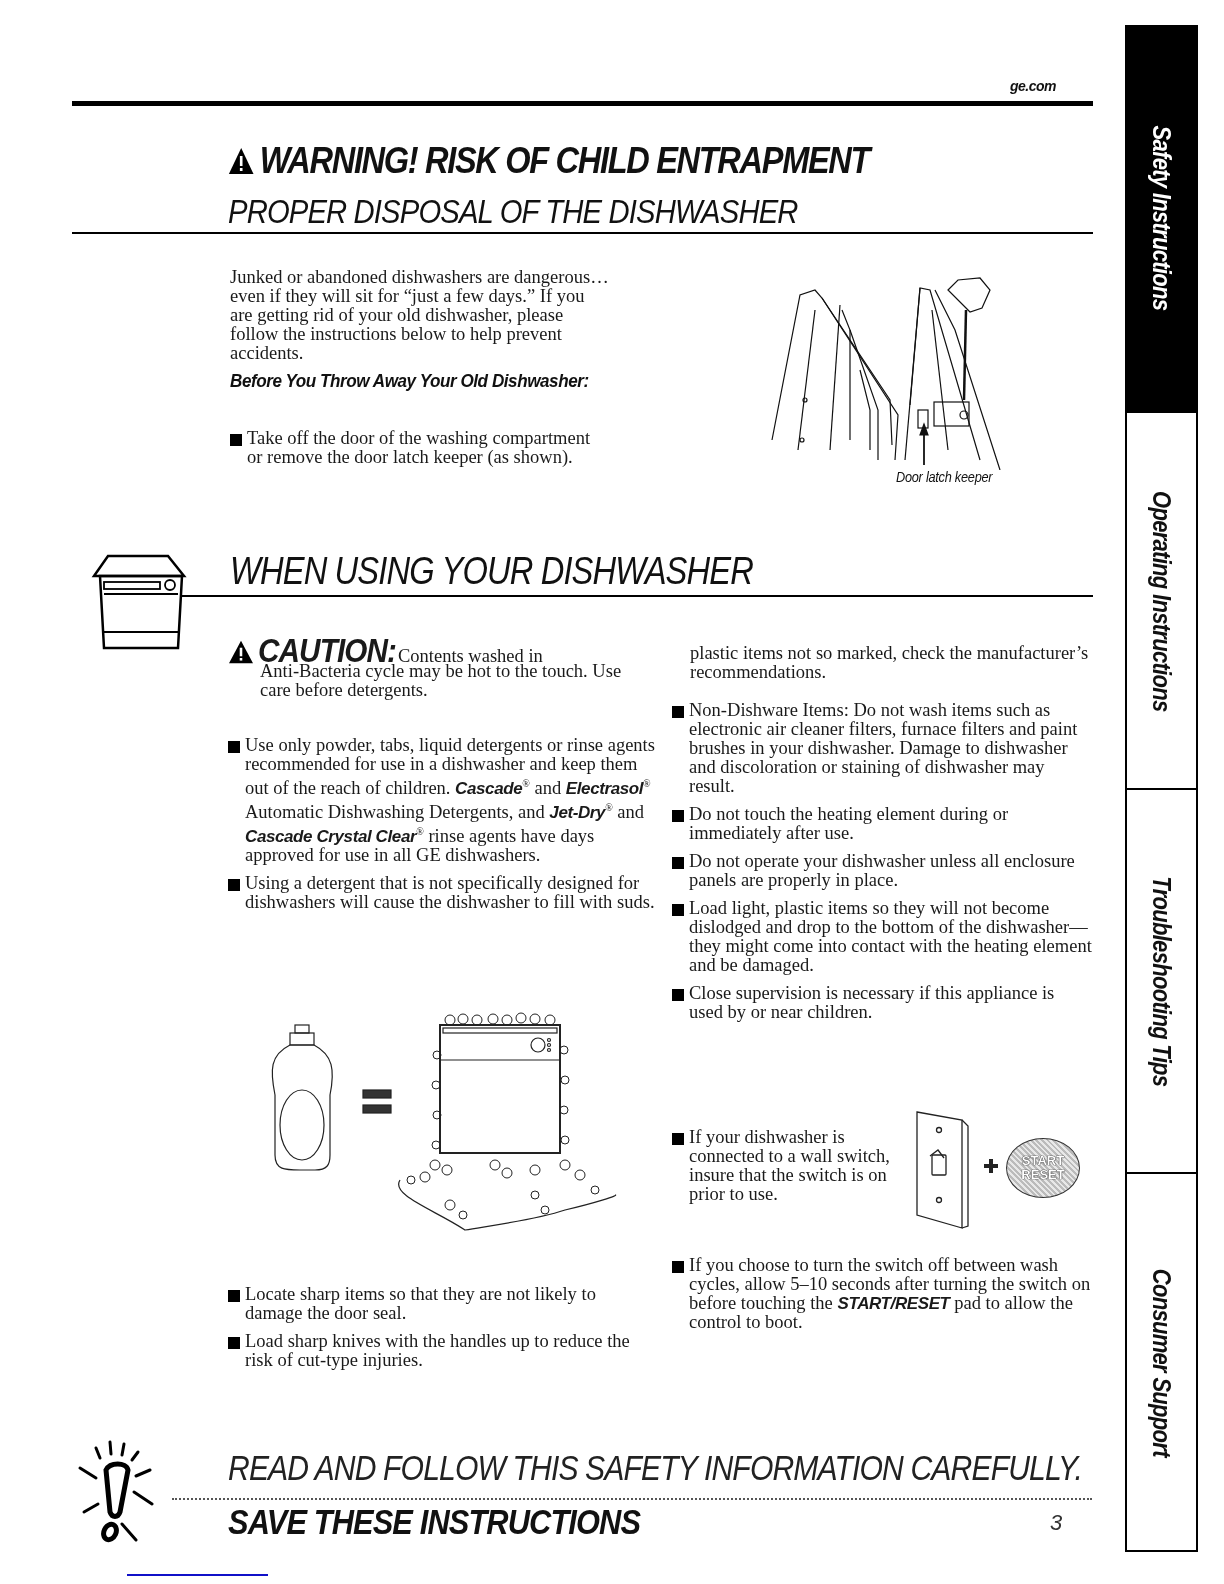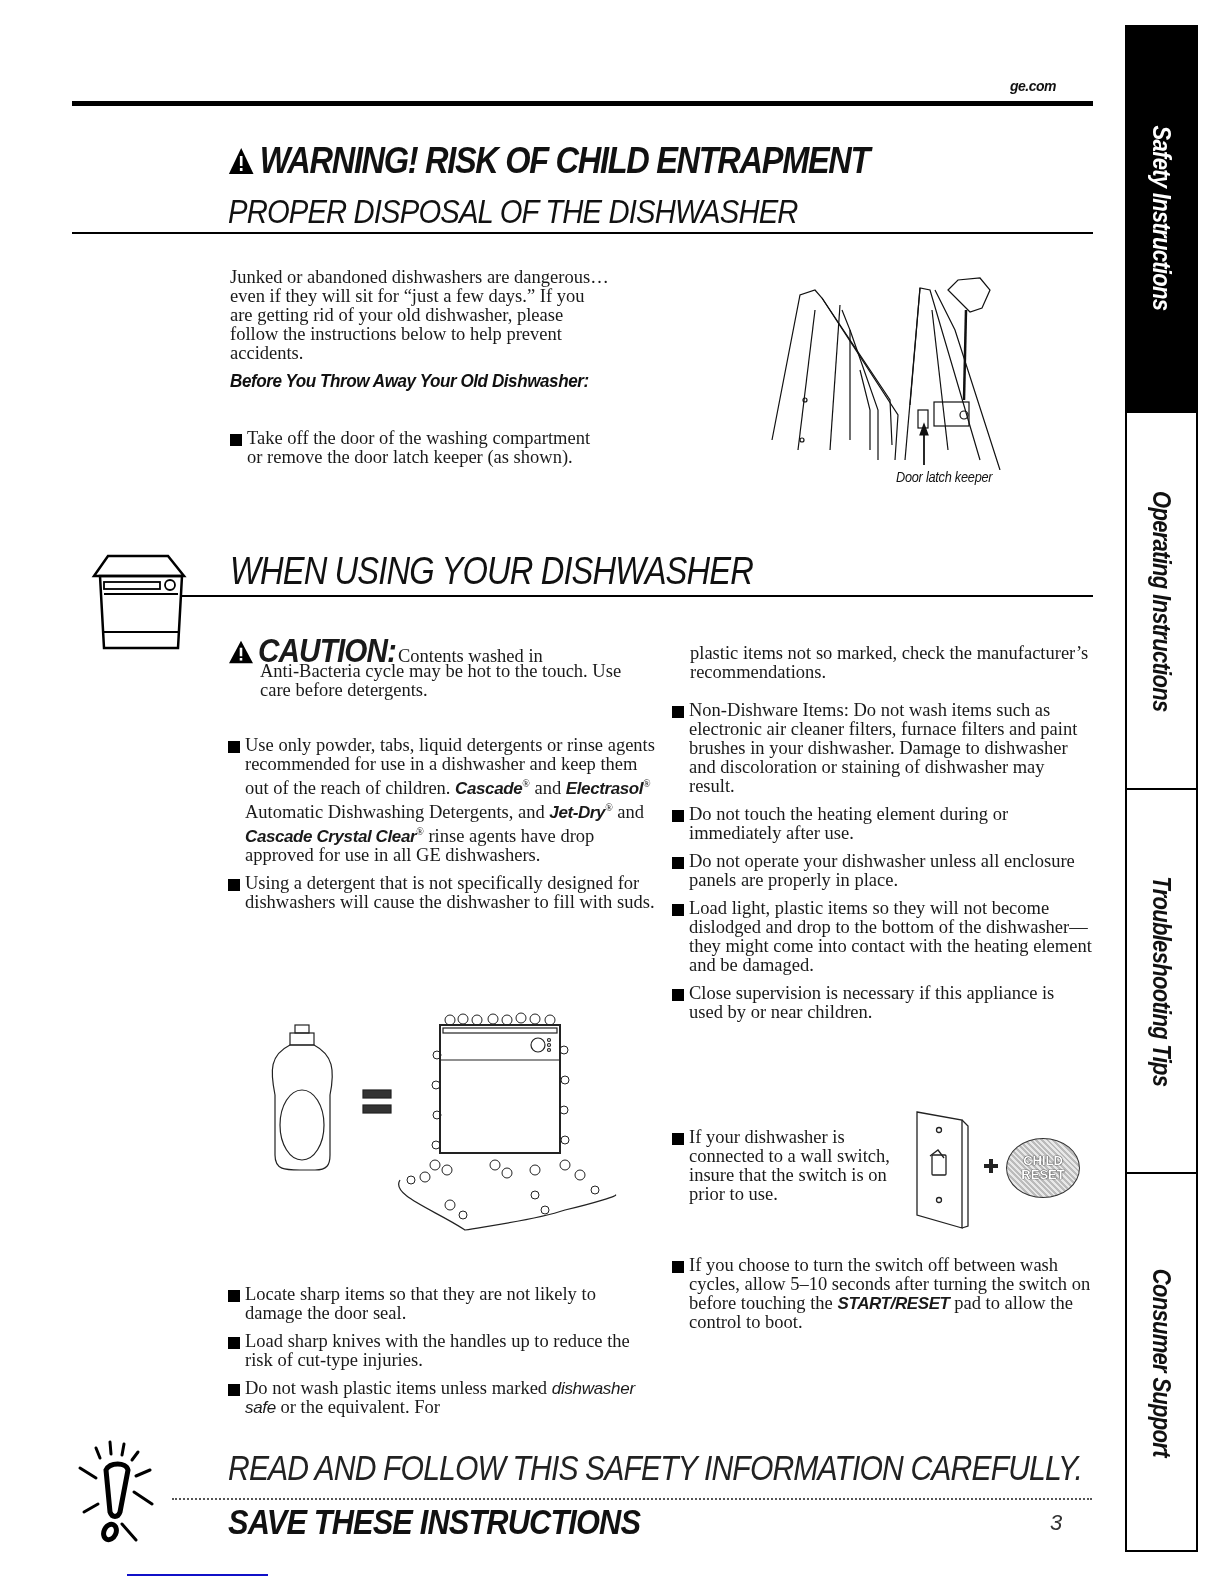--- a/index.html
+++ b/index.html
@@ -153,21 +153,21 @@
     <span class="sq"></span>
     <span class="bul-text">
       <span>Use only powder, tabs, liquid detergents or rinse agents recommended for use in a dishwasher and keep them out of the reach of children.</span>
       <span class="brand">Cascade</span><span class="reg">®</span>
       <span>and</span>
       <span class="brand">Electrasol</span><span class="reg">®</span>
       <span>Automatic Dishwashing Detergents, and</span>
       <span class="brand">Jet-Dry</span><span class="reg">®</span>
       <span>and</span>
       <span class="brand">Cascade Crystal Clear</span><span class="reg">®</span>
-      <span>rinse agents have drop approved for use in all GE dishwashers.</span>
+      <span>rinse agents have days approved for use in all GE dishwashers.</span>
     </span>
   </div>
   <div class="bullet">
     <span class="sq"></span>
     <span class="bul-text">Using a detergent that is not specifically designed for dishwashers will cause the dishwasher to fill with suds.</span>
   </div>
 </div>
 
 <svg id="suds-fig" class="abs" viewBox="0 0 400 240" fill="none" stroke="#222" stroke-width="1.2">
   <g>
@@ -226,28 +226,20 @@
 
 <div id="left-list-2" class="abs serif body-text">
   <div class="bullet">
     <span class="sq"></span>
     <span class="bul-text">Locate sharp items so that they are not likely to damage the door seal.</span>
   </div>
   <div class="bullet">
     <span class="sq"></span>
     <span class="bul-text">Load sharp knives with the handles up to reduce the risk of cut-type injuries.</span>
   </div>
-  <div class="bullet">
-    <span class="sq"></span>
-    <span class="bul-text">
-      <span>Do not wash plastic items unless marked</span>
-      <span class="ital-sans">dishwasher safe</span>
-      <span>or the equivalent. For</span>
-    </span>
-  </div>
 </div>
 
 <div id="right-cont" class="abs serif body-text">plastic items not so marked, check the manufacturer’s recommendations.</div>
 <div id="right-list" class="abs serif body-text">
   <div class="bullet">
     <span class="sq"></span>
     <span class="bul-text">Non-Dishware Items: Do not wash items such as electronic air cleaner filters, furnace filters and paint brushes in your dishwasher. Damage to dishwasher and discoloration or staining of dishwasher may result.</span>
   </div>
   <div class="bullet">
     <span class="sq"></span>
@@ -282,21 +274,21 @@
     <circle cx="27" cy="90" r="2.5"></circle>
     <rect x="20" y="45" width="14" height="20" rx="1"></rect>
     <path d="M18,46 L26,40 L32,48"></path>
   </g>
   <g>
     <rect x="72" y="54" width="14" height="4" fill="#222" stroke="none"></rect>
     <rect x="77" y="49" width="4" height="14" fill="#222" stroke="none"></rect>
   </g>
 </svg>
 <div id="start-reset-badge" class="abs sans" style="border-radius:50%; border:1.5px solid #333; background: repeating-linear-gradient(45deg,#bbb 0 2px,#e8e8e8 2px 4px); display:flex; flex-direction:column; align-items:center; justify-content:center; font-weight:bold; font-size:13px; line-height:14px; color:#fff; text-shadow: 0 0 1px #000, 0 0 1px #000;">
-  <span>CHILD</span>
+  <span>START</span>
   <span>RESET</span>
 </div>
 
 <div id="right-list-2" class="abs serif body-text">
   <div class="bullet">
     <span class="sq"></span>
     <span class="bul-text">
       <span>If you choose to turn the switch off between wash cycles, allow 5–10 seconds after turning the switch on before touching the</span>
       <span class="brand">START/RESET</span>
       <span>pad to allow the control to boot.</span>

